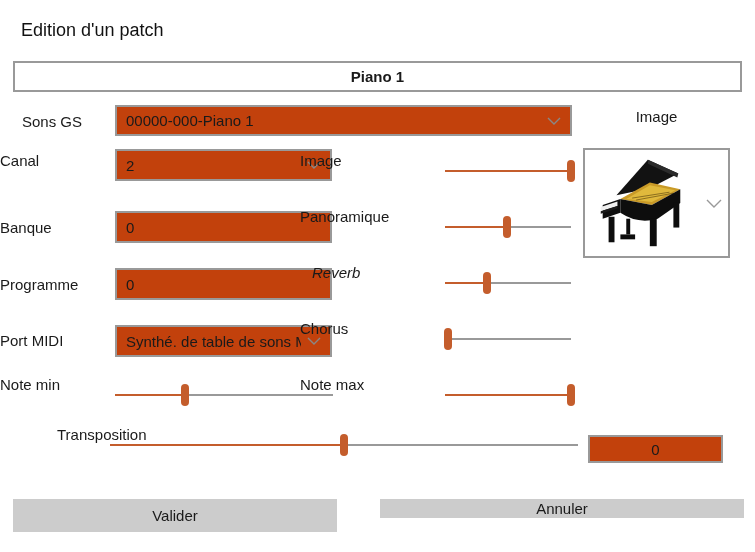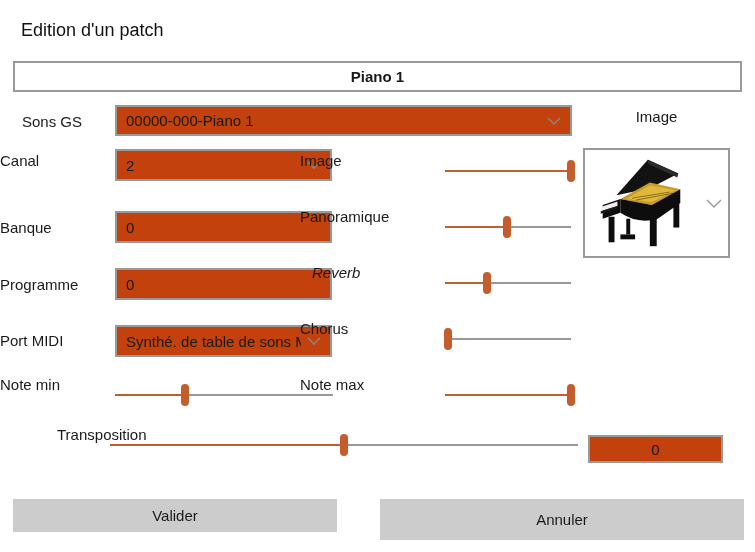--- a/index.html
+++ b/index.html
@@ -173,13 +173,13 @@
 <div class="slider" style="left:110px; top:434px; width:468px;">
   <div class="track"></div>
   <div class="fill" style="width: 50%;"></div>
   <div class="thumb" style="left: calc(50% - 4px);"></div>
 </div>
 <div class="abs tbox numbox" style="left:588px; top:435px; width:135px; height:28px;">
   <span>0</span>
 </div>
 
 <button class="abs btn" style="left:13px; top:499px; width:324px; height:33px;">Valider</button>
-<button class="abs btn" style="left:380px; top:499px; width:364px; height:41px;">Annuler</button>
+<button class="abs btn" style="left:380px; top:499px; width:364px; height:19px;">Annuler</button>
 
 </body></html>

